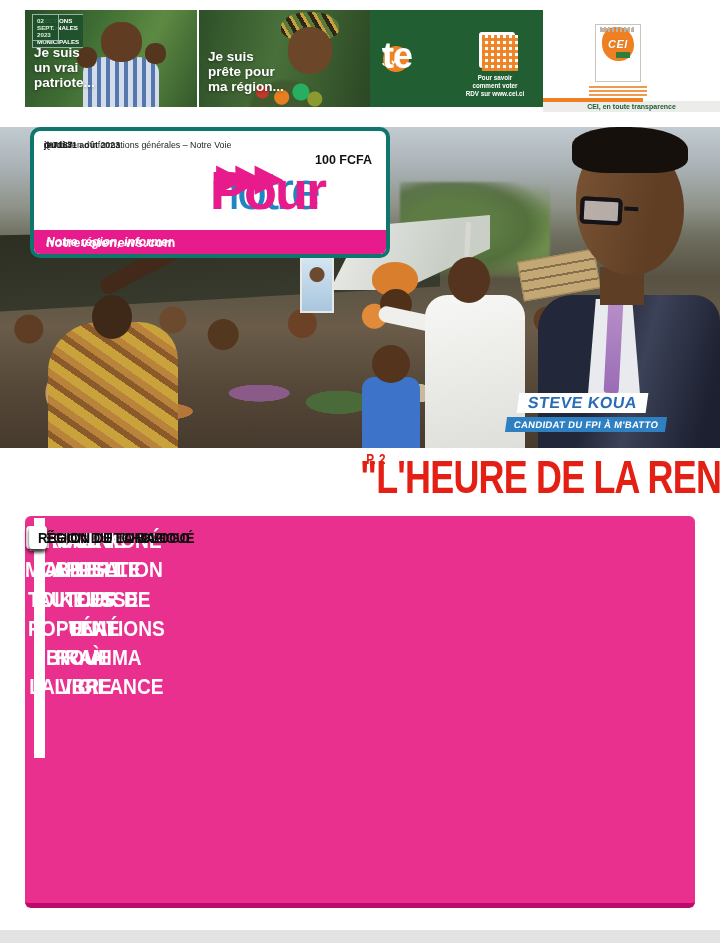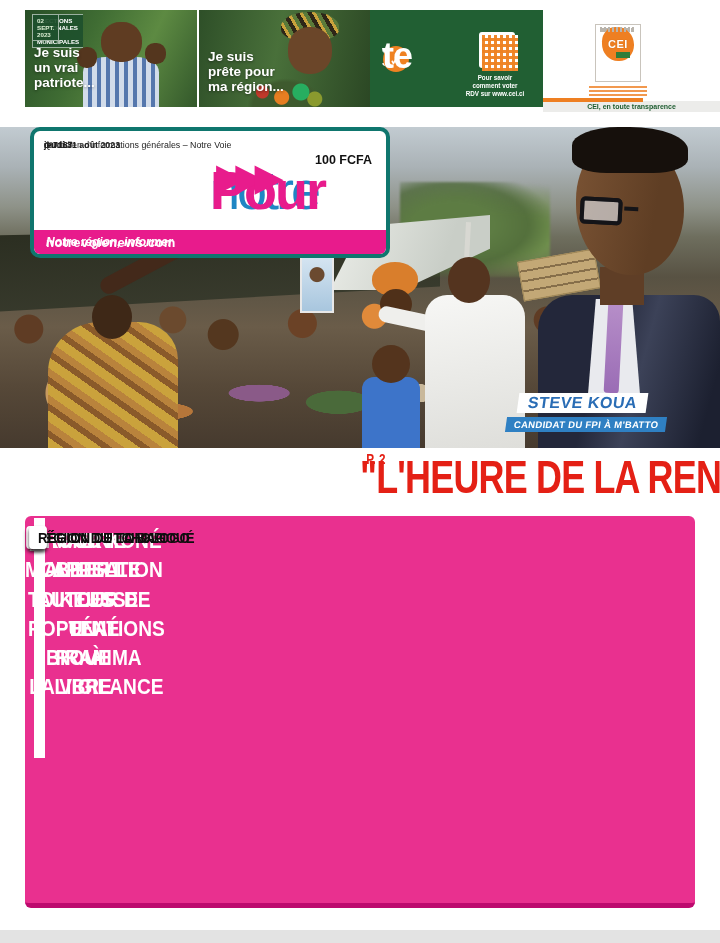--- a/index.html
+++ b/index.html
@@ -46,21 +46,21 @@
      repeating-linear-gradient(90deg,rgba(238,130,34,.95) 0 3px,#fff 3px 6px);}
   .vote-caption{right:4px;top:64px;width:88px;font-size:6.3px;font-weight:700;color:#fff;
                 text-align:center;line-height:1.3;white-space:pre-line;}
 
   .cei-area{left:543px;top:0;width:177px;height:102px;}
   .cei-box{left:52px;top:14px;width:46px;height:58px;background:#fff;border:1px solid #c9c4bc;
            display:flex;flex-direction:column;align-items:center;}
   .cei-tinybar-top{position:static;margin-top:3px;width:34px;height:4px;background:repeating-linear-gradient(90deg,#b9b4ac 0 3px,transparent 3px 5px);}
   .cei-map{position:relative;margin-top:2px;width:32px;height:34px;background:#ee7f22;border-radius:42% 52% 46% 50%;
            display:flex;align-items:center;justify-content:center;}
-  .cei-map-text{position:static;color:#fff;font-weight:800;font-size:11px;letter-spacing:.5px;text-shadow:0 0 1px #c05a00;}
+  .cei-map-text{position:static;color:#fff;font-weight:800;font-size:11px;letter-spacing:.5px;text-shadow:0 0 1px #c05a00;font-style:italic;}
   .cei-green{bottom:3px;right:4px;width:14px;height:6px;background:#2e7d3a;}
   .cei-tinybar-bot{position:static;margin-top:2px;width:36px;height:5px;background:repeating-linear-gradient(90deg,#b9b4ac 0 2px,transparent 2px 4px);}
   .cei-contact{left:46px;top:75px;width:58px;height:11px;background:repeating-linear-gradient(0deg,rgba(238,127,34,.8) 0 2px,transparent 2px 4px);}
   .cei-orange{left:0;top:88px;width:100px;height:4px;background:#ee7f22;z-index:2;}
   .cei-caption{left:0;top:91px;width:177px;height:11px;background:#ececea;color:#1d5c30;
                font-size:7px;font-weight:800;text-align:center;line-height:11px;}
 
   
   .masthead{left:30px;top:127px;width:360px;height:131px;background:#fff;border:4px solid #0f766e;
             border-radius:10px;z-index:5;overflow:hidden;}

